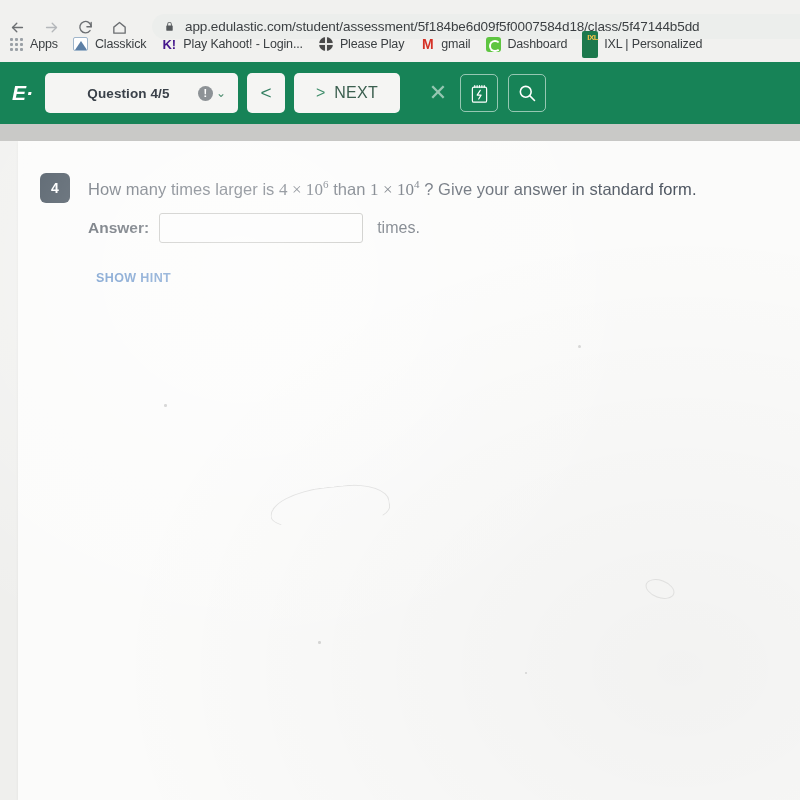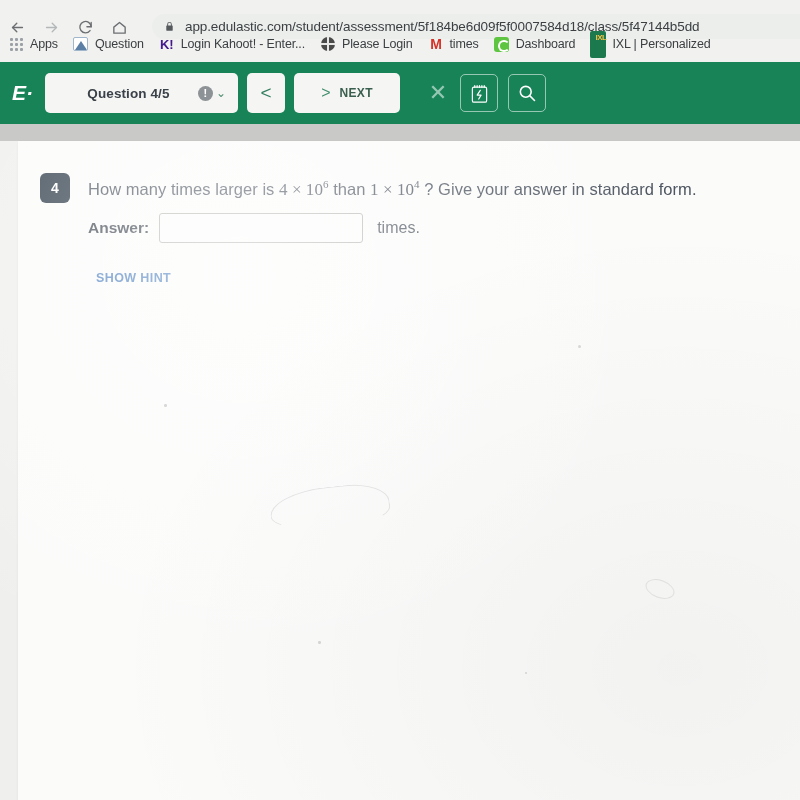--- a/index.html
+++ b/index.html
@@ -159,21 +159,21 @@
     margin-right: 9px;
     color: #2f7e5f; font-size: 19px;
   }
   .next-btn {
     background: #f5f5f3; border-radius: 5px;
     height: 40px; width: 106px;
     display: flex; align-items: center; justify-content: center; gap: 9px;
     margin-right: 16px;
   }
   .next-btn .arrow { color: #3f8f6c; font-size: 16px; }
-  .next-btn .txt { color: #3a5f4f; font-size: 12px; font-weight: 700; letter-spacing: 0.3px;}
+  .next-btn .txt { color: #3a5f4f; font-size: 16px; font-weight: 400; letter-spacing: 0.3px;}
 
   .bookmark-btn {
     border: 1px solid rgba(255,255,255,0.55);
     border-radius: 5px; height: 38px; padding: 0 17px;
     display: flex; align-items: center; gap: 10px;
     color: #ffffff;
     margin-right: 6px;
   }
   .bookmark-btn .txt { font-size: 12.5px; font-weight: 700; letter-spacing: 1.1px; }
 
@@ -340,35 +340,35 @@
               <i></i>
               <i></i>
             </span>
         </span>
         <span class="bm-label">Apps</span>
       </div>
       <div class="bm">
         <span class="bm-ico">
             <span class="ico-dashboard"></span>
           </span>
-        <span class="bm-label">Question</span>
+        <span class="bm-label">Classkick</span>
       </div>
       <div class="bm">
         <span class="bm-ico ico-kahoot">K!</span>
-        <span class="bm-label">Login Kahoot! - Enter...</span>
+        <span class="bm-label">Play Kahoot! - Login...</span>
       </div>
       <div class="bm">
         <span class="bm-ico">
             <span class="ico-globe"></span>
           </span>
-        <span class="bm-label">Please Login</span>
+        <span class="bm-label">Please Play</span>
       </div>
       <div class="bm">
         <span class="bm-ico ico-gmail">M</span>
-        <span class="bm-label">times</span>
+        <span class="bm-label">gmail</span>
       </div>
       <div class="bm">
         <span class="bm-ico">
             <span class="ico-classkick"></span>
           </span>
         <span class="bm-label">Dashboard</span>
       </div>
       <div class="bm">
         <span class="bm-ico">
             <span class="ico-ixl">IXL</span>

